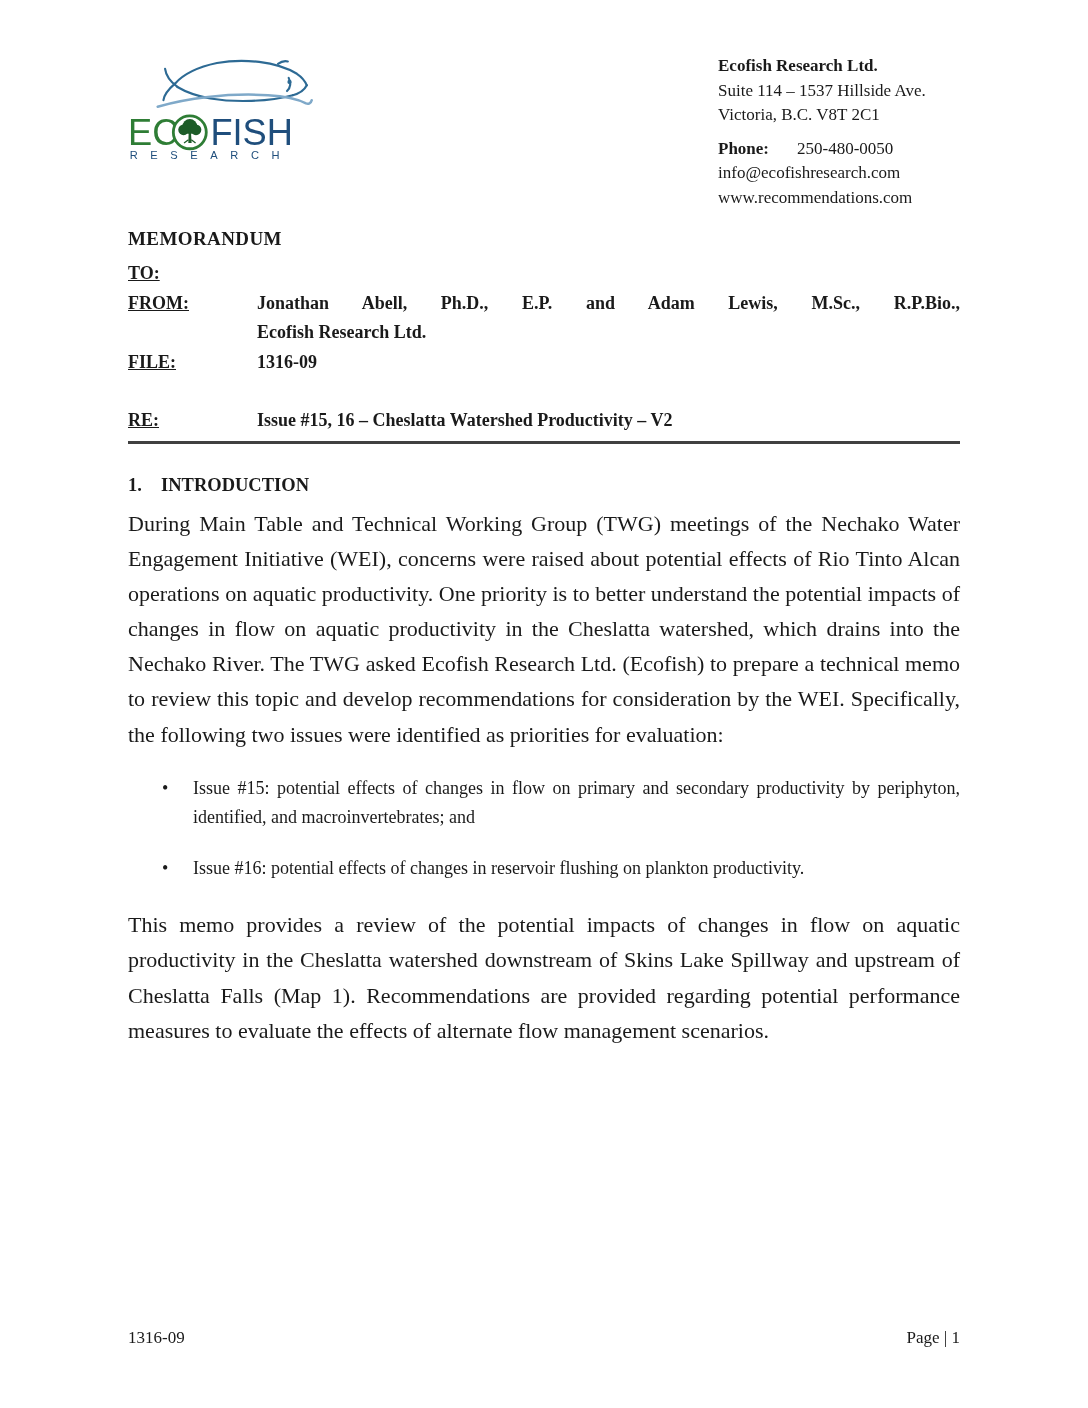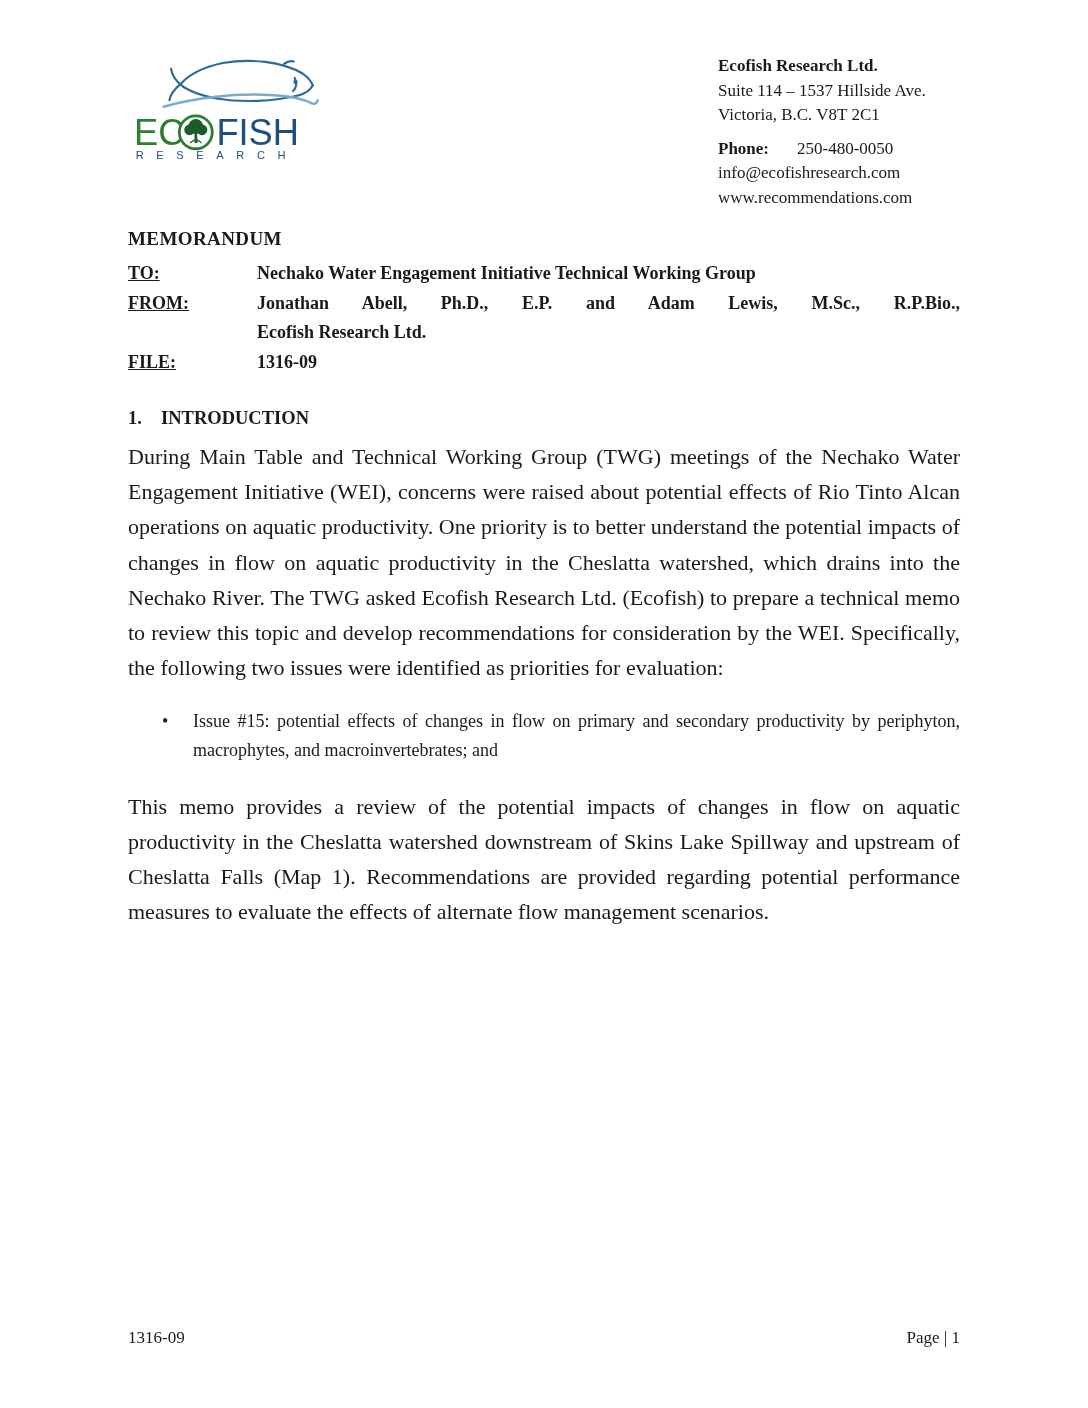--- a/index.html
+++ b/index.html
@@ -13,21 +13,21 @@
   }
   *{box-sizing:border-box;}
   html,body{margin:0;padding:0;background:#ffffff;}
   .page{
     width:1088px;height:1408px;position:relative;background:#fff;
     font-family:"Liberation Serif", serif;color:var(--text-color);
     padding:0 128px;overflow:hidden;
   }
   
   .top-header{display:flex;justify-content:space-between;align-items:flex-start;padding-top:54px;}
-  .logo-wrap{margin-left:6px;width:206px;}
+  .logo-wrap{margin-left:0;width:206px;}
   .logo-wrap svg{display:block;width:206px;height:auto;}
   .logo-letters{font-family:"Liberation Sans", sans-serif;}
   .contact{font-size:17px;line-height:24.5px;width:242px;}
   .contact .company{font-weight:bold;}
   .contact .phone-row{margin-top:9px;}
   .contact .phone-label{font-weight:bold;margin-right:28px;}
   
   .memo-title{text-align:left;font-weight:bold;font-size:19px;letter-spacing:0.4px;margin-top:18px;}
   
   .meta{margin-top:9px;font-size:18px;}
@@ -95,44 +95,48 @@
       <div>info@ecofishresearch.com</div>
       <div>www.recommendations.com</div>
     </div>
   </div>
 
   <div class="memo-title">MEMORANDUM</div>
 
   <div class="meta">
     <div class="meta-row">
       <div class="label">TO:</div>
-      <div class="value">Nechako Water Engagement Initiative Technical Working Group</div>
     </div>
     <div class="meta-row">
       <div class="label">FROM:</div>
       <div class="value">
         <div class="justify-full">Jonathan Abell, Ph.D., E.P. and Adam Lewis, M.Sc., R.P.Bio.,</div>
         <div>Ecofish Research Ltd.</div>
       </div>
     </div>
     <div class="meta-row">
       <div class="label">FILE:</div>
       <div class="value">1316-09</div>
     </div>
+    <div class="meta-row re-row">
+      <div class="label">RE:</div>
+      <div class="value">Issue #15, 16 – Cheslatta Watershed Productivity – V2</div>
+    </div>
   </div>
 
   <div class="section-heading">
     <span class="section-number">1.</span>
     <span>INTRODUCTION</span>
   </div>
 
   <p class="body-para">During Main Table and Technical Working Group (TWG) meetings of the Nechako Water Engagement Initiative (WEI), concerns were raised about potential effects of Rio Tinto Alcan operations on aquatic productivity. One priority is to better understand the potential impacts of changes in flow on aquatic productivity in the Cheslatta watershed, which drains into the Nechako River. The TWG asked Ecofish Research Ltd. (Ecofish) to prepare a technical memo to review this topic and develop recommendations for consideration by the WEI. Specifically, the following two issues were identified as priorities for evaluation:</p>
 
   <ul class="bullet-list">
-    <li class="bullet-item">Issue #15: potential effects of changes in flow on primary and secondary productivity by periphyton, macrophytes, and macroinvertebrates; and</li>
+    <li class="bullet-item">Issue #15: potential effects of changes in flow on primary and secondary productivity by periphyton, identified, and macroinvertebrates; and</li>
+    <li class="bullet-item">Issue #16: potential effects of changes in reservoir flushing on plankton productivity.</li>
   </ul>
 
   <p class="body-para para2">This memo provides a review of the potential impacts of changes in flow on aquatic productivity in the Cheslatta watershed downstream of Skins Lake Spillway and upstream of Cheslatta Falls (Map 1). Recommendations are provided regarding potential performance measures to evaluate the effects of alternate flow management scenarios.</p>
 
   <div class="page-footer">
     <span>1316-09</span>
     <span>Page | 1</span>
   </div>
 
 </div>

